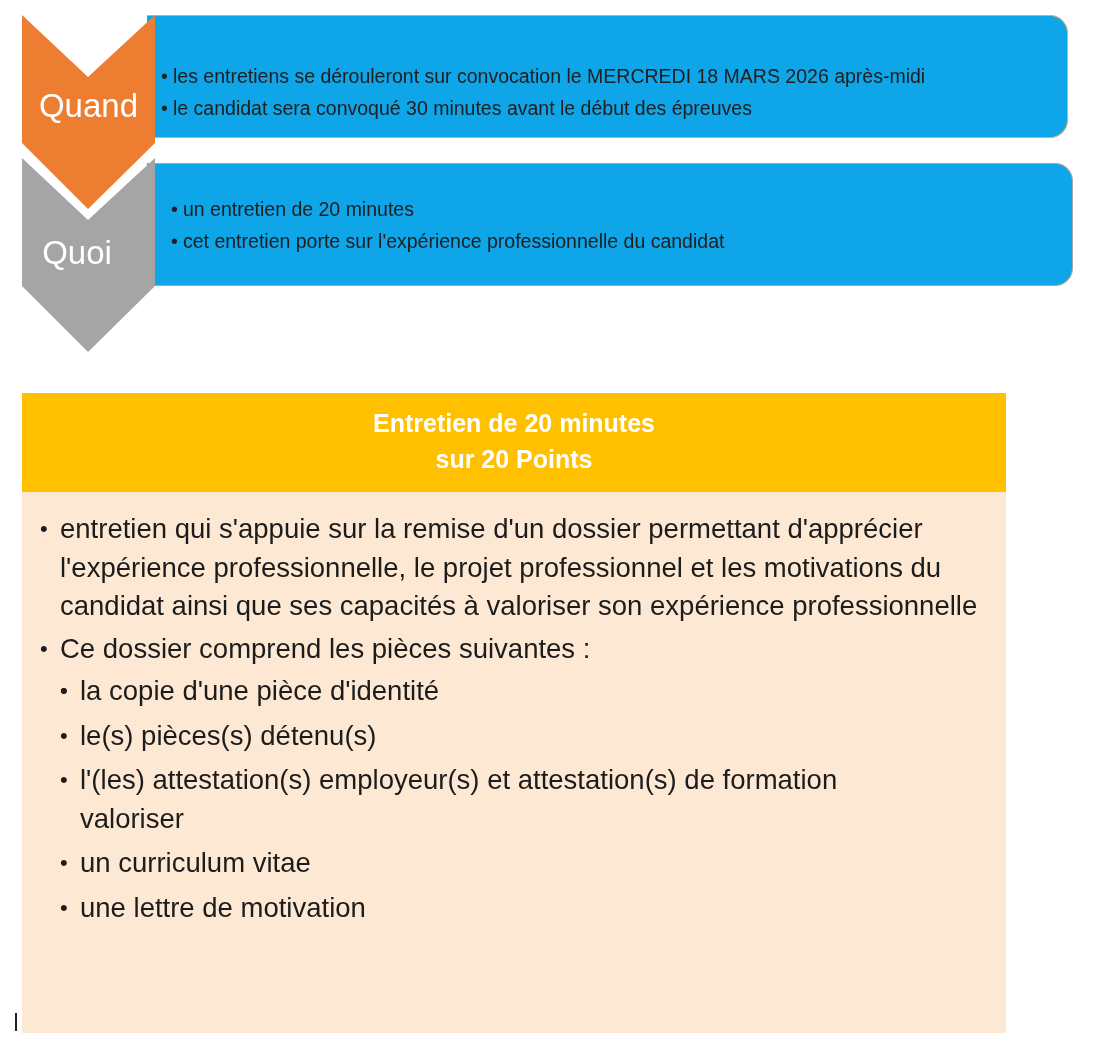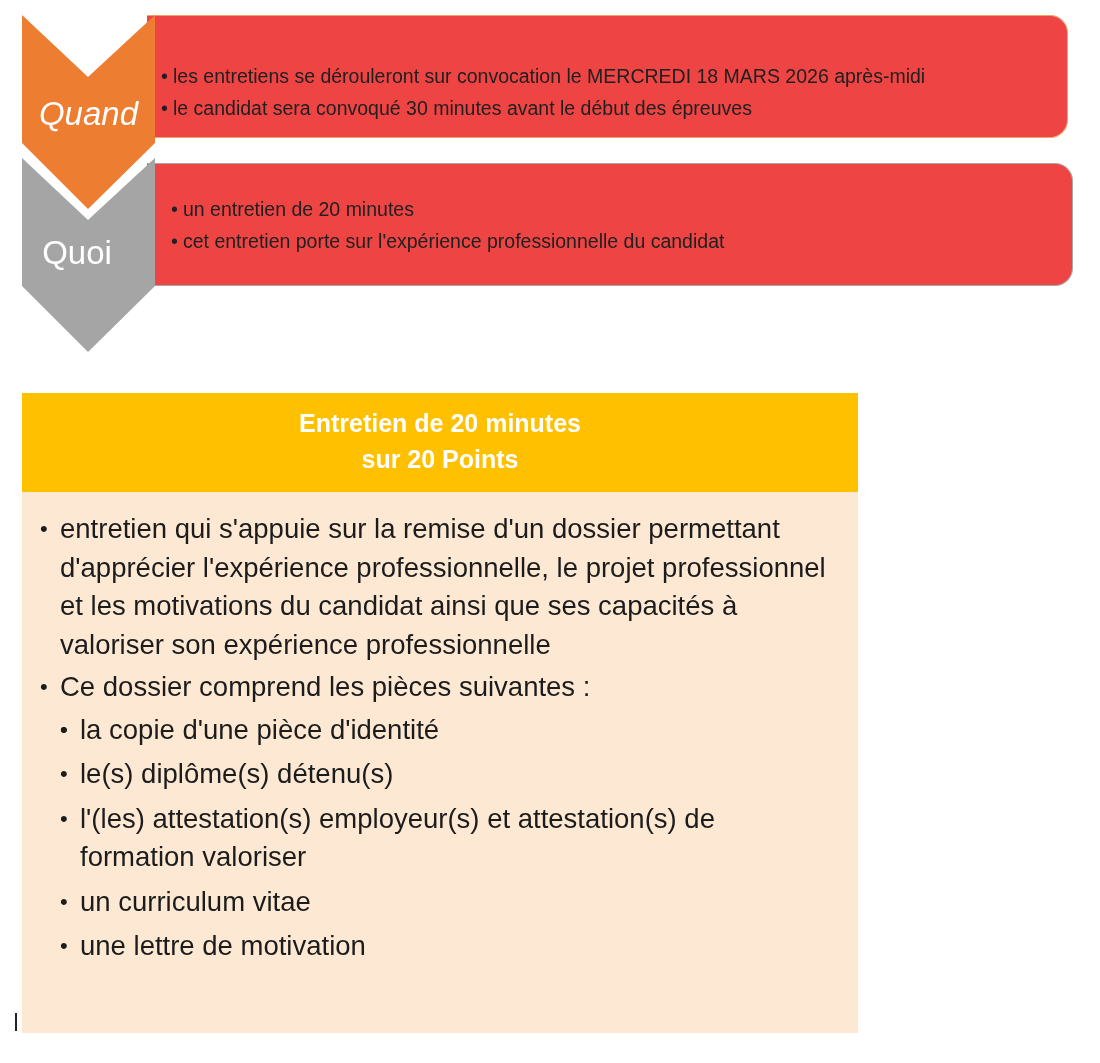--- a/index.html
+++ b/index.html
@@ -9,30 +9,30 @@
     font-family: "Liberation Sans", "DejaVu Sans", sans-serif;
     color: #1a1a1a;
   }
   .chevron { position: absolute; }
   .chevron svg { display: block; }
   .chevron-label {
     position: absolute; left: 0; width: 110px; text-align: center;
     color: #ffffff; font-size: 33px; letter-spacing: 0px;
   }
   .info-box {
-    position: absolute; background: #ef4444; border-radius: 0 18px 18px 0;
+    position: absolute; background: #0ea5e9; border-radius: 0 18px 18px 0;
     box-sizing: border-box;
   }
   .info-box.orange { border: 1.5px solid #e9a56b; border-left: none; }
   .info-box.gray   { border: 1.5px solid #a8a8a8; border-left: none; }
   .info-box ul { list-style: none; margin: 0; padding: 0; position: absolute; }
   .info-box li { font-size: 19.5px; line-height: 32px; white-space: nowrap; color: #202020; }
   .info-box li .dot { display: inline-block; width: 12px; }
 
-  .panel { position: absolute; left: 22px; top: 393px; width: 836px; }
+  .panel { position: absolute; left: 22px; top: 393px; width: 984px; }
   .panel-header {
     background: #ffc000; height: 99px; color: #ffffff; text-align: center;
     font-weight: bold; font-size: 25px; line-height: 36px;
     box-sizing: border-box; padding-top: 12px;
   }
   .panel-body {
     background: #fde9d3; height: 541px; box-sizing: border-box;
     padding: 18px 0 0 16px; position: relative;
   }
   .bl { list-style: none; margin: 0; padding: 0; }
@@ -65,21 +65,21 @@
   <svg width="133" height="194" viewBox="0 0 133 194">
     <polygon points="0,0 66,62 133,0 133,128 66,194 0,128" fill="#a5a5a5"></polygon>
   </svg>
   <div class="chevron-label" style="top:76px;">Quoi</div>
 </div>
 
 <div class="chevron" style="left:22px; top:15px;">
   <svg width="133" height="194" viewBox="0 0 133 194">
     <polygon points="0,0 66,62 133,0 133,128 66,194 0,128" fill="#ed7d31"></polygon>
   </svg>
-  <div class="chevron-label" style="top:80px; left:-4px; width:141px;font-style:italic;">Quand</div>
+  <div class="chevron-label" style="top:72px; left:-4px; width:141px;">Quand</div>
 </div>
 
 <div class="panel">
   <div class="panel-header">
     <div>Entretien de 20 minutes</div>
     <div>sur 20 Points</div>
   </div>
   <div class="panel-body">
     <ul class="bl lvl1">
       <li style="padding-right:20px;">
@@ -87,21 +87,21 @@
         <span>entretien qui s'appuie sur la remise d'un dossier permettant d'apprécier l'expérience professionnelle, le projet professionnel et les motivations du candidat ainsi que ses capacités à valoriser son expérience professionnelle</span>
       </li>
       <li>
         <span class="bullet">•</span>
         <span>Ce dossier comprend les pièces suivantes :</span>
       </li>
     </ul>
     <ul class="bl lvl2" style="margin-top:-2px;">
       <li><span class="bullet">•</span></li>
       <li><span class="bullet">•</span><span>la copie d'une pièce d'identité</span></li>
-      <li><span class="bullet">•</span><span>le(s) diplôme(s) détenu(s)</span></li>
+      <li><span class="bullet">•</span><span>le(s) pièces(s) détenu(s)</span></li>
       <li style="padding-right:80px;"><span class="bullet">•</span><span>l'(les) attestation(s) employeur(s) et attestation(s) de formation valoriser</span></li>
       <li><span class="bullet">•</span><span>un curriculum vitae</span></li>
       <li><span class="bullet">•</span><span>une lettre de motivation</span></li>
     </ul>
   </div>
 </div>
 
 <div class="cursor"></div>
 
 </body></html>

